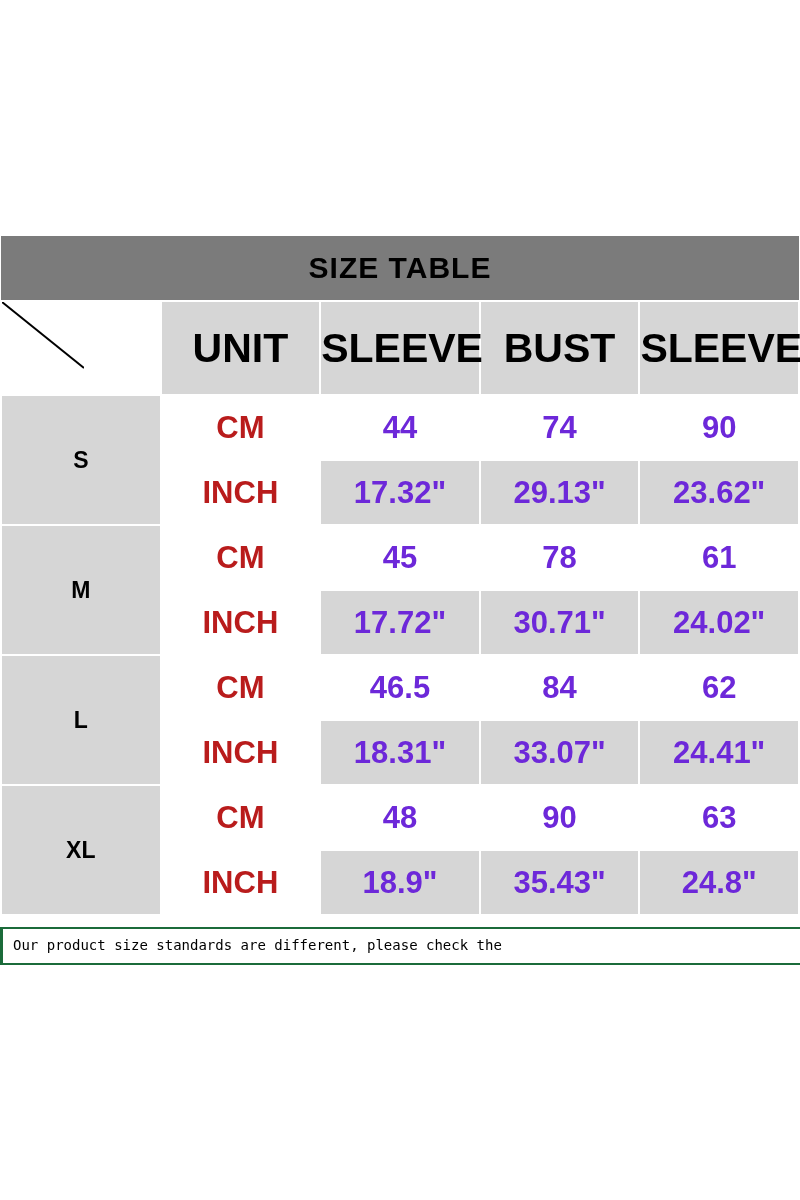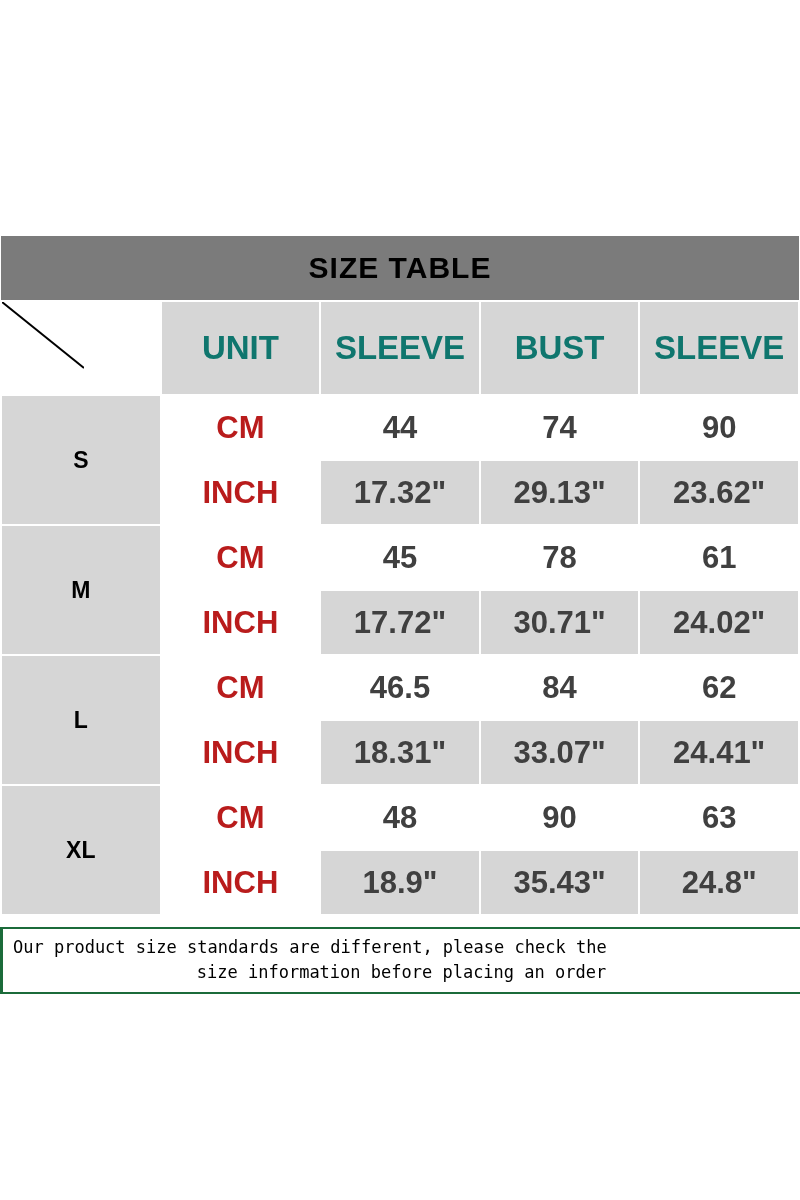--- a/index.html
+++ b/index.html
@@ -51,22 +51,22 @@
     padding: 0;
   }
   .corner-cell svg {
     display: block;
     position: absolute;
     left: 0;
     top: 0;
   }
   .head-cell {
     background: #d6d6d6;
-    color: #0f766e;
-    font-size: 33px;
+    color: #000000;
+    font-size: 41px;
     font-weight: bold;
     text-align: center;
     height: 92px;
     vertical-align: middle;
   }
   .size-cell {
     background: #d6d6d6;
     color: #000000;
     font-size: 23px;
     font-weight: bold;
@@ -78,21 +78,21 @@
     background: #ffffff;
     color: #b91c1c;
     font-size: 31px;
     font-weight: bold;
     text-align: center;
     height: 63px;
     vertical-align: middle;
   }
   .val-cell {
     background: #ffffff;
-    color: #404040;
+    color: #6d28d9;
     font-size: 31px;
     font-weight: bold;
     text-align: center;
     height: 63px;
     vertical-align: middle;
   }
   .val-cell.alt {
     background: #d6d6d6;
   }
   .col-unit { width: 130px; }
@@ -106,21 +106,21 @@
     width: 800px;
     box-sizing: border-box;
     border-top: 2px solid #1b6b3a;
     border-bottom: 2px solid #1b6b3a;
     border-left: 3px solid #1b6b3a;
     padding: 6px 4px 8px 4px;
     background: #ffffff;
   }
   .note-line {
     font-family: "DejaVu Sans Mono", monospace;
-    font-size: 17px;
+    font-size: 14px;
     color: #000000;
     text-align: center;
     line-height: 1.45;
     letter-spacing: 0px;
     white-space: nowrap;
   }
   .note-line.first { text-align: left; padding-left: 6px; }
 </style>
 </head>
 <body>
@@ -199,16 +199,15 @@
           <td class="val-cell alt">18.9"</td>
           <td class="val-cell alt">35.43"</td>
           <td class="val-cell alt">24.8"</td>
         </tr>
       </tbody>
     </table>
   </div>
 
   <div class="note">
     <div class="note-line first">Our product size standards are different, please check the</div>
-    <div class="note-line">size information before placing an order</div>
   </div>
 
 </div>
 
 </body></html>

